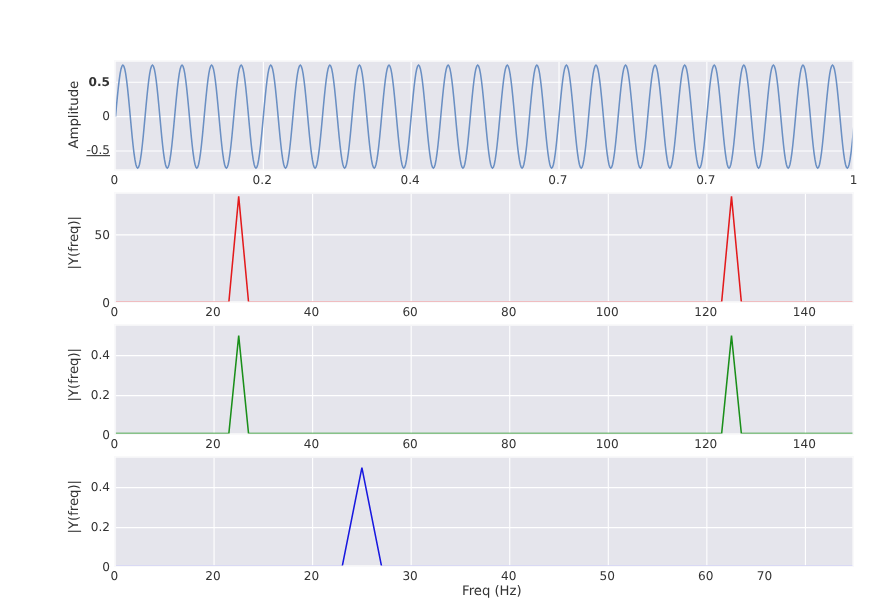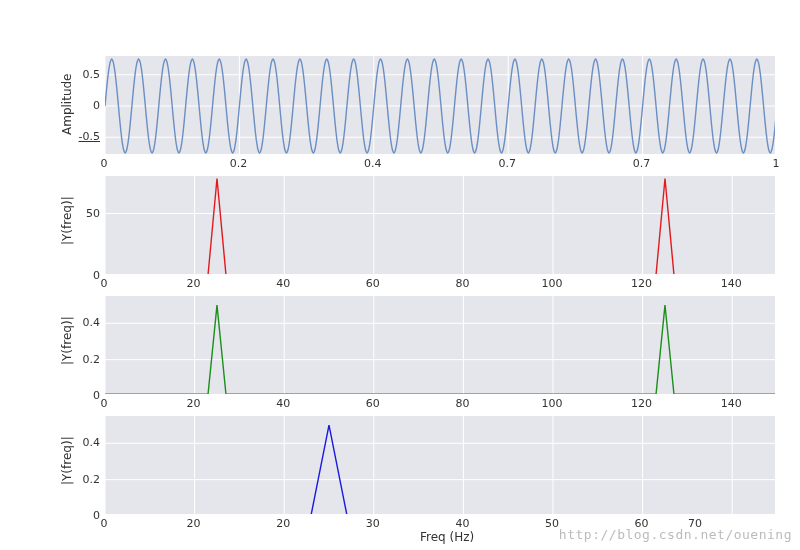--- a/index.html
+++ b/index.html
@@ -131,24 +131,23 @@
           <line y1="63.63636363636363" y2="63.63636363636363" x1="0" x2="672"></line>
           <line y1="27.272727272727266" y2="27.272727272727266" x1="0" x2="672"></line>
         </g>
         <path d="M0.00 99.09 L179.20 99.09 L206.08 99.09 L224.00 9.09 L241.92 99.09 L268.80 99.09 L672.00 99.09" class="series" stroke="#1818E0"></path>
       </svg>
   </div>
   <div class="ylabel" style="left:60px; top:485px;">|Y(freq)|</div>
 
   <div class="xlabel" style="left:420px; top:530px;">Freq (Hz)</div>
 
-  <div class="wm">http://blog.csdn.net/ouening</div>
 <div class="tick y" style="left: 52px; top: 130.25px; text-decoration: underline;">-0.5</div>
     <div class="tick y" style="left: 52px; top: 99px;">0</div>
-    <div class="tick y" style="left: 52px; top: 67.75px;">0.5</div>
+    <div class="tick y" style="left: 52px; top: 67.75px; font-weight: bold;">0.5</div>
     <div class="tick x" style="left: 84px; top: 157px;">0</div>
     <div class="tick x" style="left: 218.4px; top: 157px;">0.2</div>
     <div class="tick x" style="left: 352.8px; top: 157px;">0.4</div>
     <div class="tick x" style="left: 487.2px; top: 157px;">0.7</div>
     <div class="tick x" style="left: 621.6px; top: 157px;">0.7</div>
     <div class="tick x" style="left: 756px; top: 157px;">1</div>
     <div class="tick y" style="left: 52px; top: 269px;">0</div>
     <div class="tick y" style="left: 52px; top: 206.5px;">50</div>
     <div class="tick x" style="left: 84px; top: 277px;">0</div>
     <div class="tick x" style="left: 173.6px; top: 277px;">20</div>

